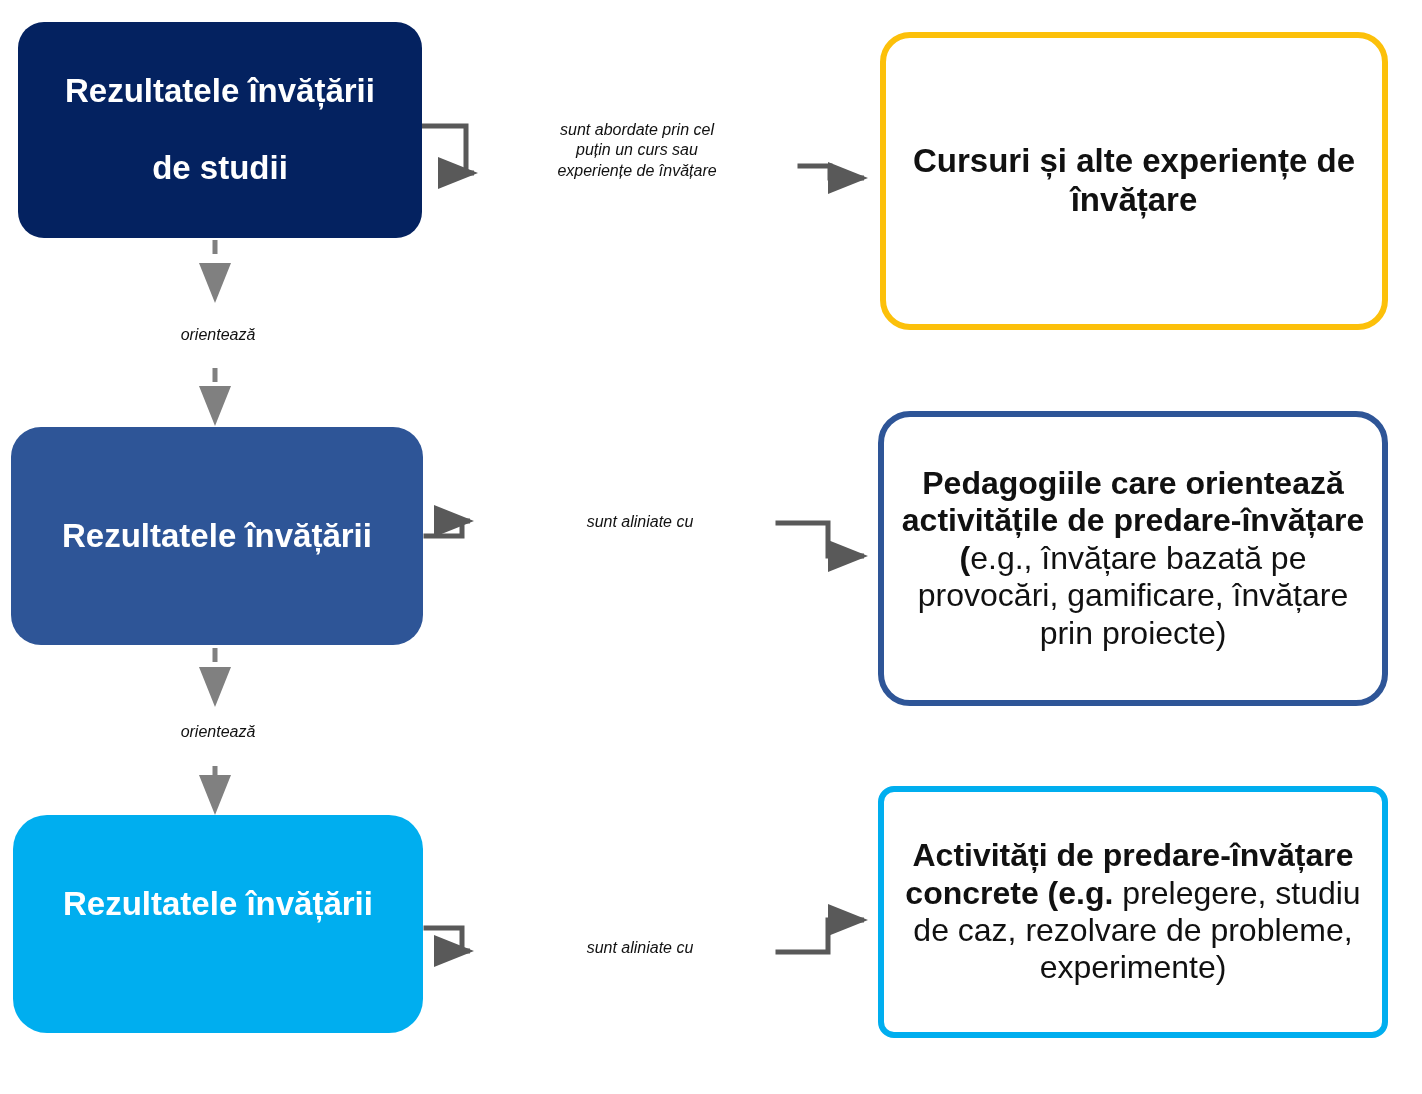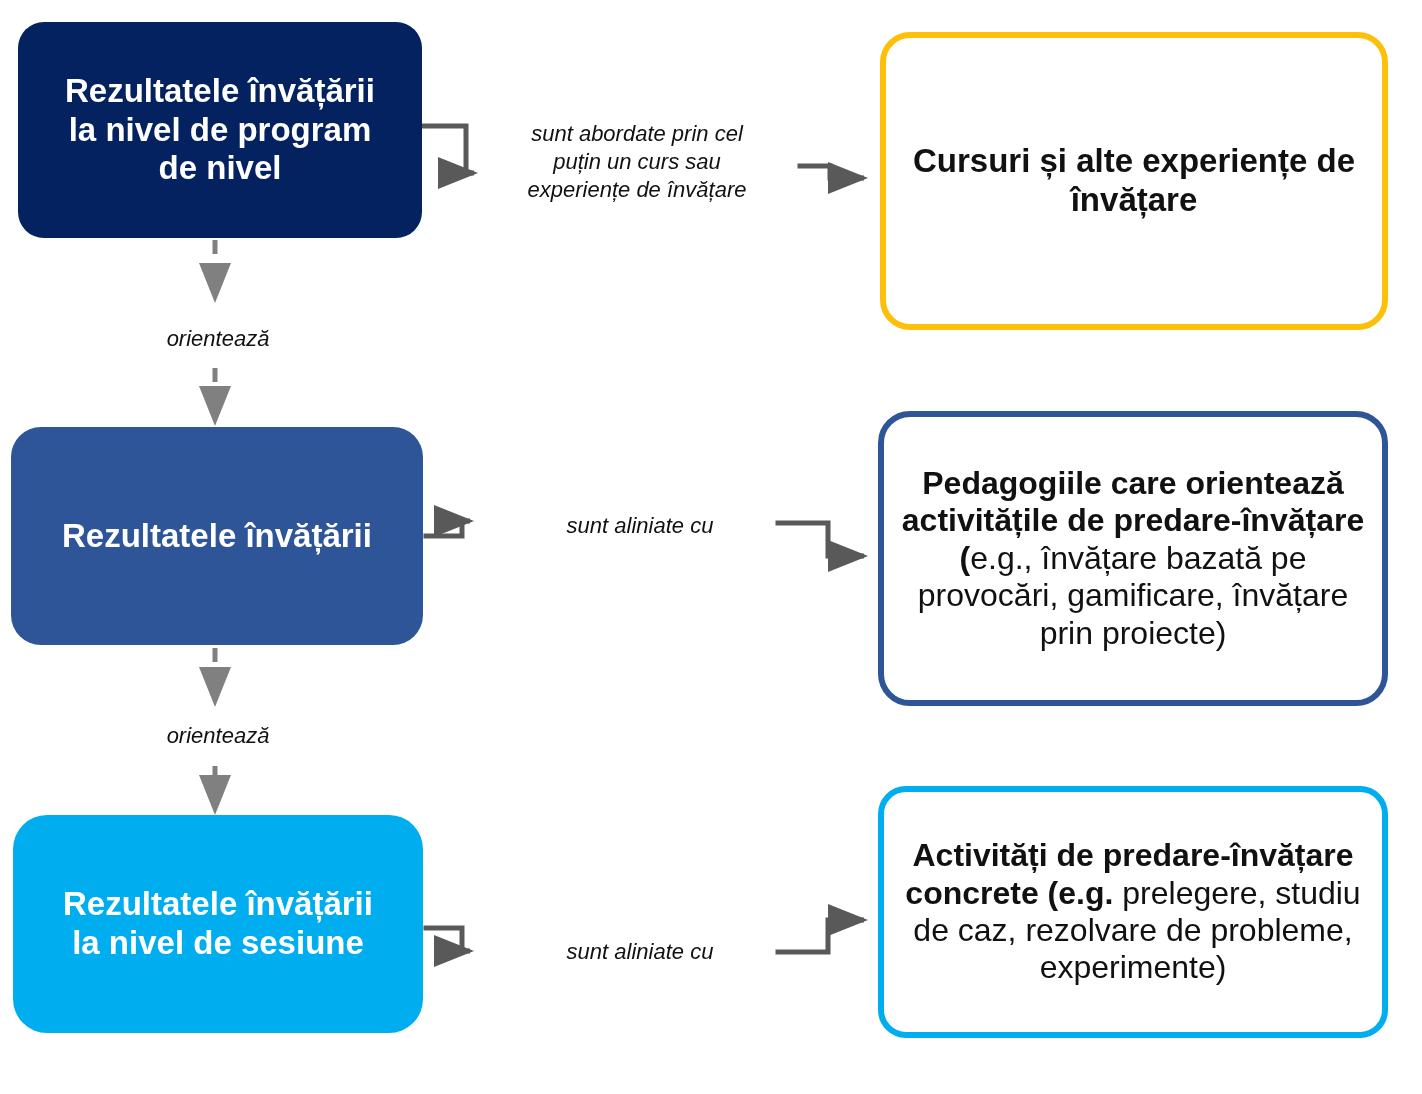--- a/index.html
+++ b/index.html
@@ -68,34 +68,34 @@
   }
   #box-pedagogies {
     left: 878px; top: 411px; width: 510px; height: 295px;
     border: 6px solid #2E5597;
     border-radius: 32px;
     font-size: 32px;
   }
   #box-activities {
     left: 878px; top: 786px; width: 510px; height: 252px;
     border: 6px solid #00AEEF;
-    border-radius: 28px;
+    border-radius: 16px;
     font-size: 32px;
   }
   .b { font-weight: bold; }
   .n { font-weight: normal; }
 
   
   .arrow-label {
     position: absolute;
     font-style: italic;
     color: #111111;
     text-align: center;
     line-height: 1.28;
-    font-size: 22px;
+    font-size: 16px;
   }
   #label-addressed { left: 487px; top: 120px; width: 300px; }
   #label-aligned-1 { left: 530px; top: 512px; width: 220px; }
   #label-aligned-2 { left: 530px; top: 938px; width: 220px; }
   #label-orient-1  { left: 128px; top: 325px; width: 180px; text-align: center; }
   #label-orient-2  { left: 128px; top: 722px; width: 180px; text-align: center; }
 
   svg.edges {
     position: absolute;
     left: 0; top: 0;
@@ -155,35 +155,35 @@
 
     <g>
       <path d="M778,952 L828,952 L828,920" fill="none" stroke="#595959" stroke-width="5" stroke-linecap="square" stroke-linejoin="miter"></path>
       <path d="M828,920 L864,920" fill="none" stroke="#595959" stroke-width="5" marker-end="url(#arrowSolid)"></path>
     </g>
   </svg>
 
   <div class="box filled" id="box-program">
     <div class="box-inner">
       <span>Rezultatele învățării</span><br>
-      <span>la nivel de program</span><br>
-      <span>de nivel</span>
+      <br>
+      <span>de studii</span>
     </div>
   </div>
 
   <div class="box filled" id="box-course">
     <div class="box-inner">
       <span>Rezultatele învățării</span><br>
     </div>
   </div>
 
   <div class="box filled" id="box-session">
     <div class="box-inner">
       <span>Rezultatele învățării</span><br>
-      <span>la nivel de sesiune</span><br>
+      <br>
     </div>
   </div>
 
   <div class="box outlined" id="box-courses">
     <div class="box-inner">
       <span class="b">Cursuri și alte experiențe de învățare</span>
     </div>
   </div>
 
   <div class="box outlined" id="box-pedagogies">

